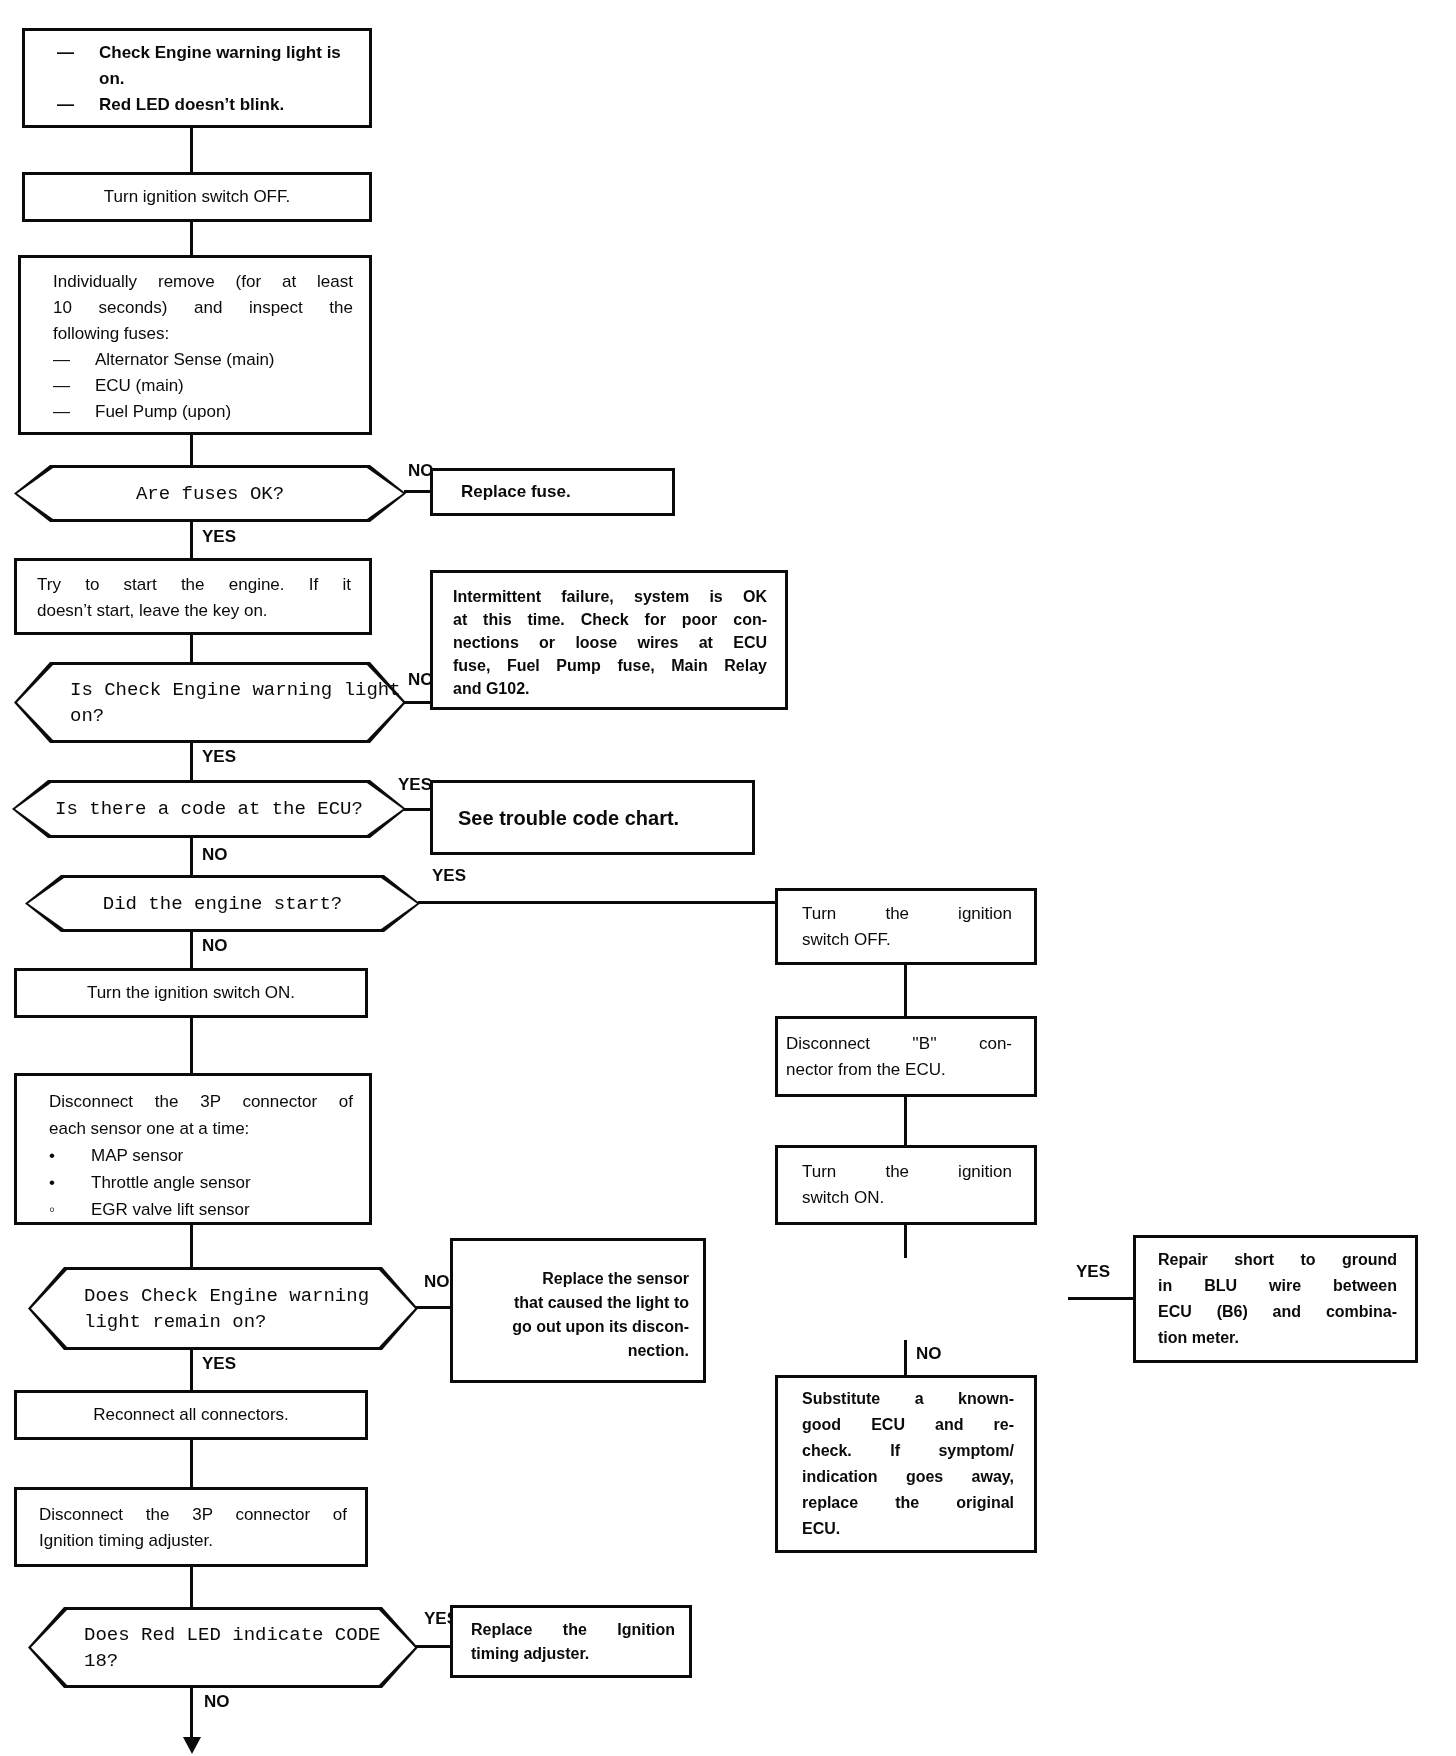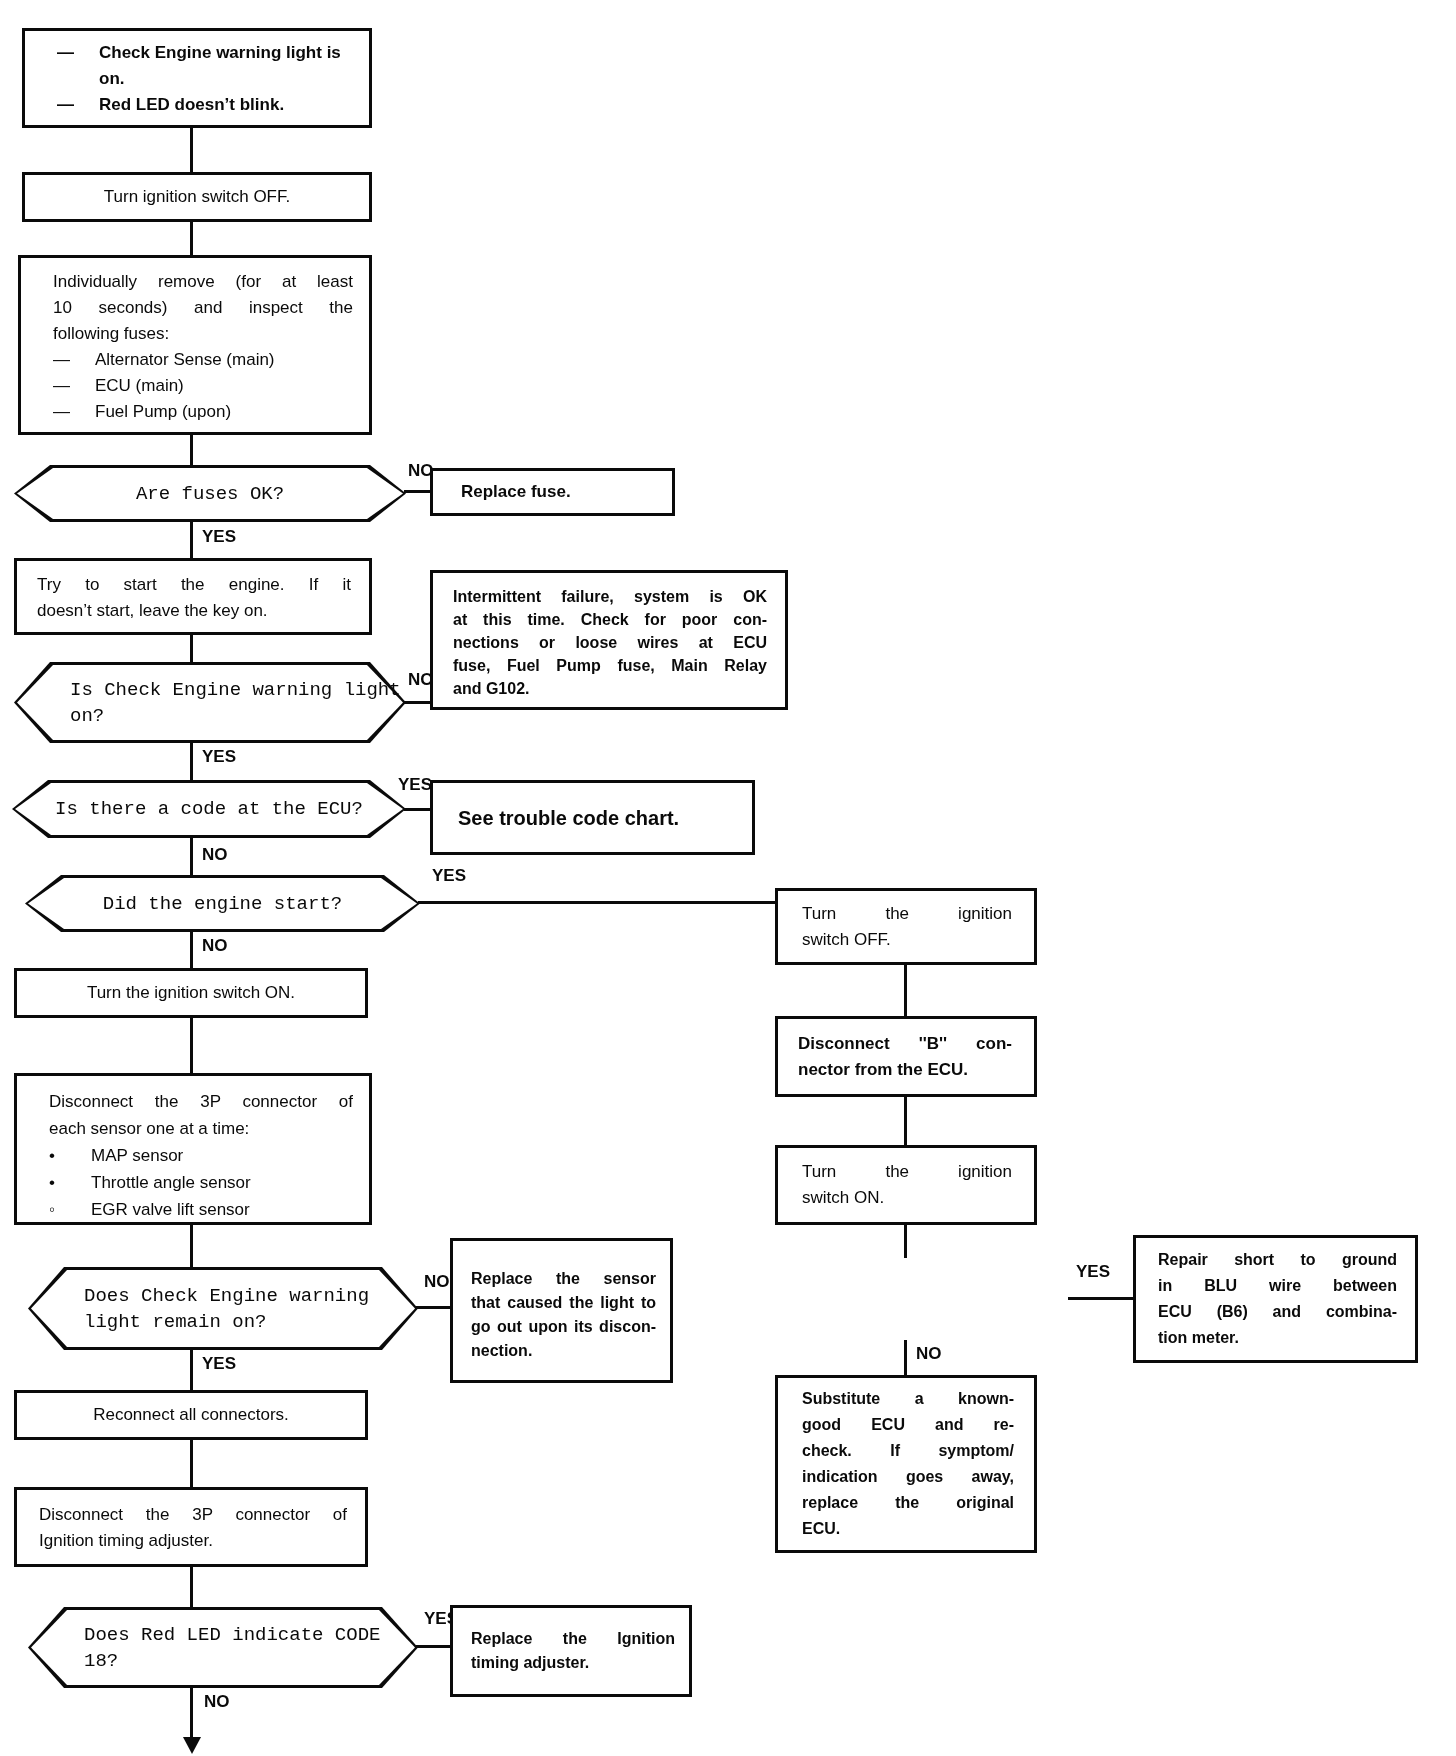--- a/index.html
+++ b/index.html
@@ -184,21 +184,21 @@
   <div class="hex" style="left:28px;top:1267px;width:390px;height:83px;--tip:36px;">
     <div class="hx-outer"></div>
       <div class="hx-inner"></div>
     <div class="hx-text" style="padding-left:56px;">
       <div class="tl">Does Check Engine warning</div>
       <div class="tl">light remain on?</div>
     </div>
   </div>
   <div class="lbl" style="left:424px;top:1272px;">NO</div>
   <div class="hline" style="left:416px;top:1306px;width:34px;"></div>
-  <div class="box bold center-v" style="left:450px;top:1238px;width:223px;height:145px;padding:8px 14px 0 18px;font-size:16px;line-height:24px;">
+  <div class="box bold center-v" style="left:450px;top:1238px;width:256px;height:145px;padding:8px 14px 0 18px;font-size:16px;line-height:24px;align-items:flex-end;">
     <div class="jl">Replace the sensor</div>
     <div class="jl">that caused the light to</div>
     <div class="jl">go out upon its discon-</div>
     <div class="tl">nection.</div>
   </div>
   <div class="lbl" style="left:202px;top:1354px;">YES</div>
   <div class="vline" style="left:190px;top:1350px;height:40px;"></div>
 
   <div class="box center-v center-h" style="left:14px;top:1390px;width:354px;height:50px;justify-content:center;">
     <div class="tl">Reconnect all connectors.</div>
@@ -216,36 +216,36 @@
   <div class="hex" style="left:28px;top:1607px;width:390px;height:81px;--tip:36px;">
     <div class="hx-outer"></div>
       <div class="hx-inner"></div>
     <div class="hx-text" style="padding-left:56px;">
       <div class="tl">Does Red LED indicate CODE</div>
       <div class="tl">18?</div>
     </div>
   </div>
   <div class="lbl" style="left:424px;top:1609px;">YES</div>
   <div class="hline" style="left:416px;top:1645px;width:34px;"></div>
-  <div class="box bold center-v" style="left:450px;top:1605px;width:242px;height:92px;padding:0 14px 0 18px;font-size:16px;line-height:24px;">
+  <div class="box bold center-v" style="left:450px;top:1605px;width:242px;height:73px;padding:0 14px 0 18px;font-size:16px;line-height:24px;">
     <div class="jl">Replace the Ignition</div>
     <div class="tl">timing adjuster.</div>
   </div>
   <div class="lbl" style="left:204px;top:1692px;">NO</div>
   <div class="vline" style="left:190px;top:1688px;height:50px;"></div>
   <div class="arrowhead" style="left:183px;top:1737px;"></div>
 
   <div class="box center-v" style="left:775px;top:888px;width:262px;height:77px;padding:0 22px 0 24px;">
     <div class="jl">Turn the ignition</div>
     <div class="tl">switch OFF.</div>
   </div>
 
   <div class="vline" style="left:904px;top:965px;height:51px;"></div>
 
-  <div class="box center-v" style="left:775px;top:1016px;width:262px;height:81px;padding:0 22px 0 20px;font-weight:bold;">
+  <div class="box center-v" style="left:775px;top:1016px;width:262px;height:81px;padding:0 22px 0 8px;">
     <div class="jl">Disconnect ''B'' con-</div>
     <div class="tl">nector from the ECU.</div>
   </div>
 
   <div class="vline" style="left:904px;top:1097px;height:48px;"></div>
 
   <div class="box center-v" style="left:775px;top:1145px;width:262px;height:80px;padding:0 22px 0 24px;">
     <div class="jl">Turn the ignition</div>
     <div class="tl">switch ON.</div>
   </div>

